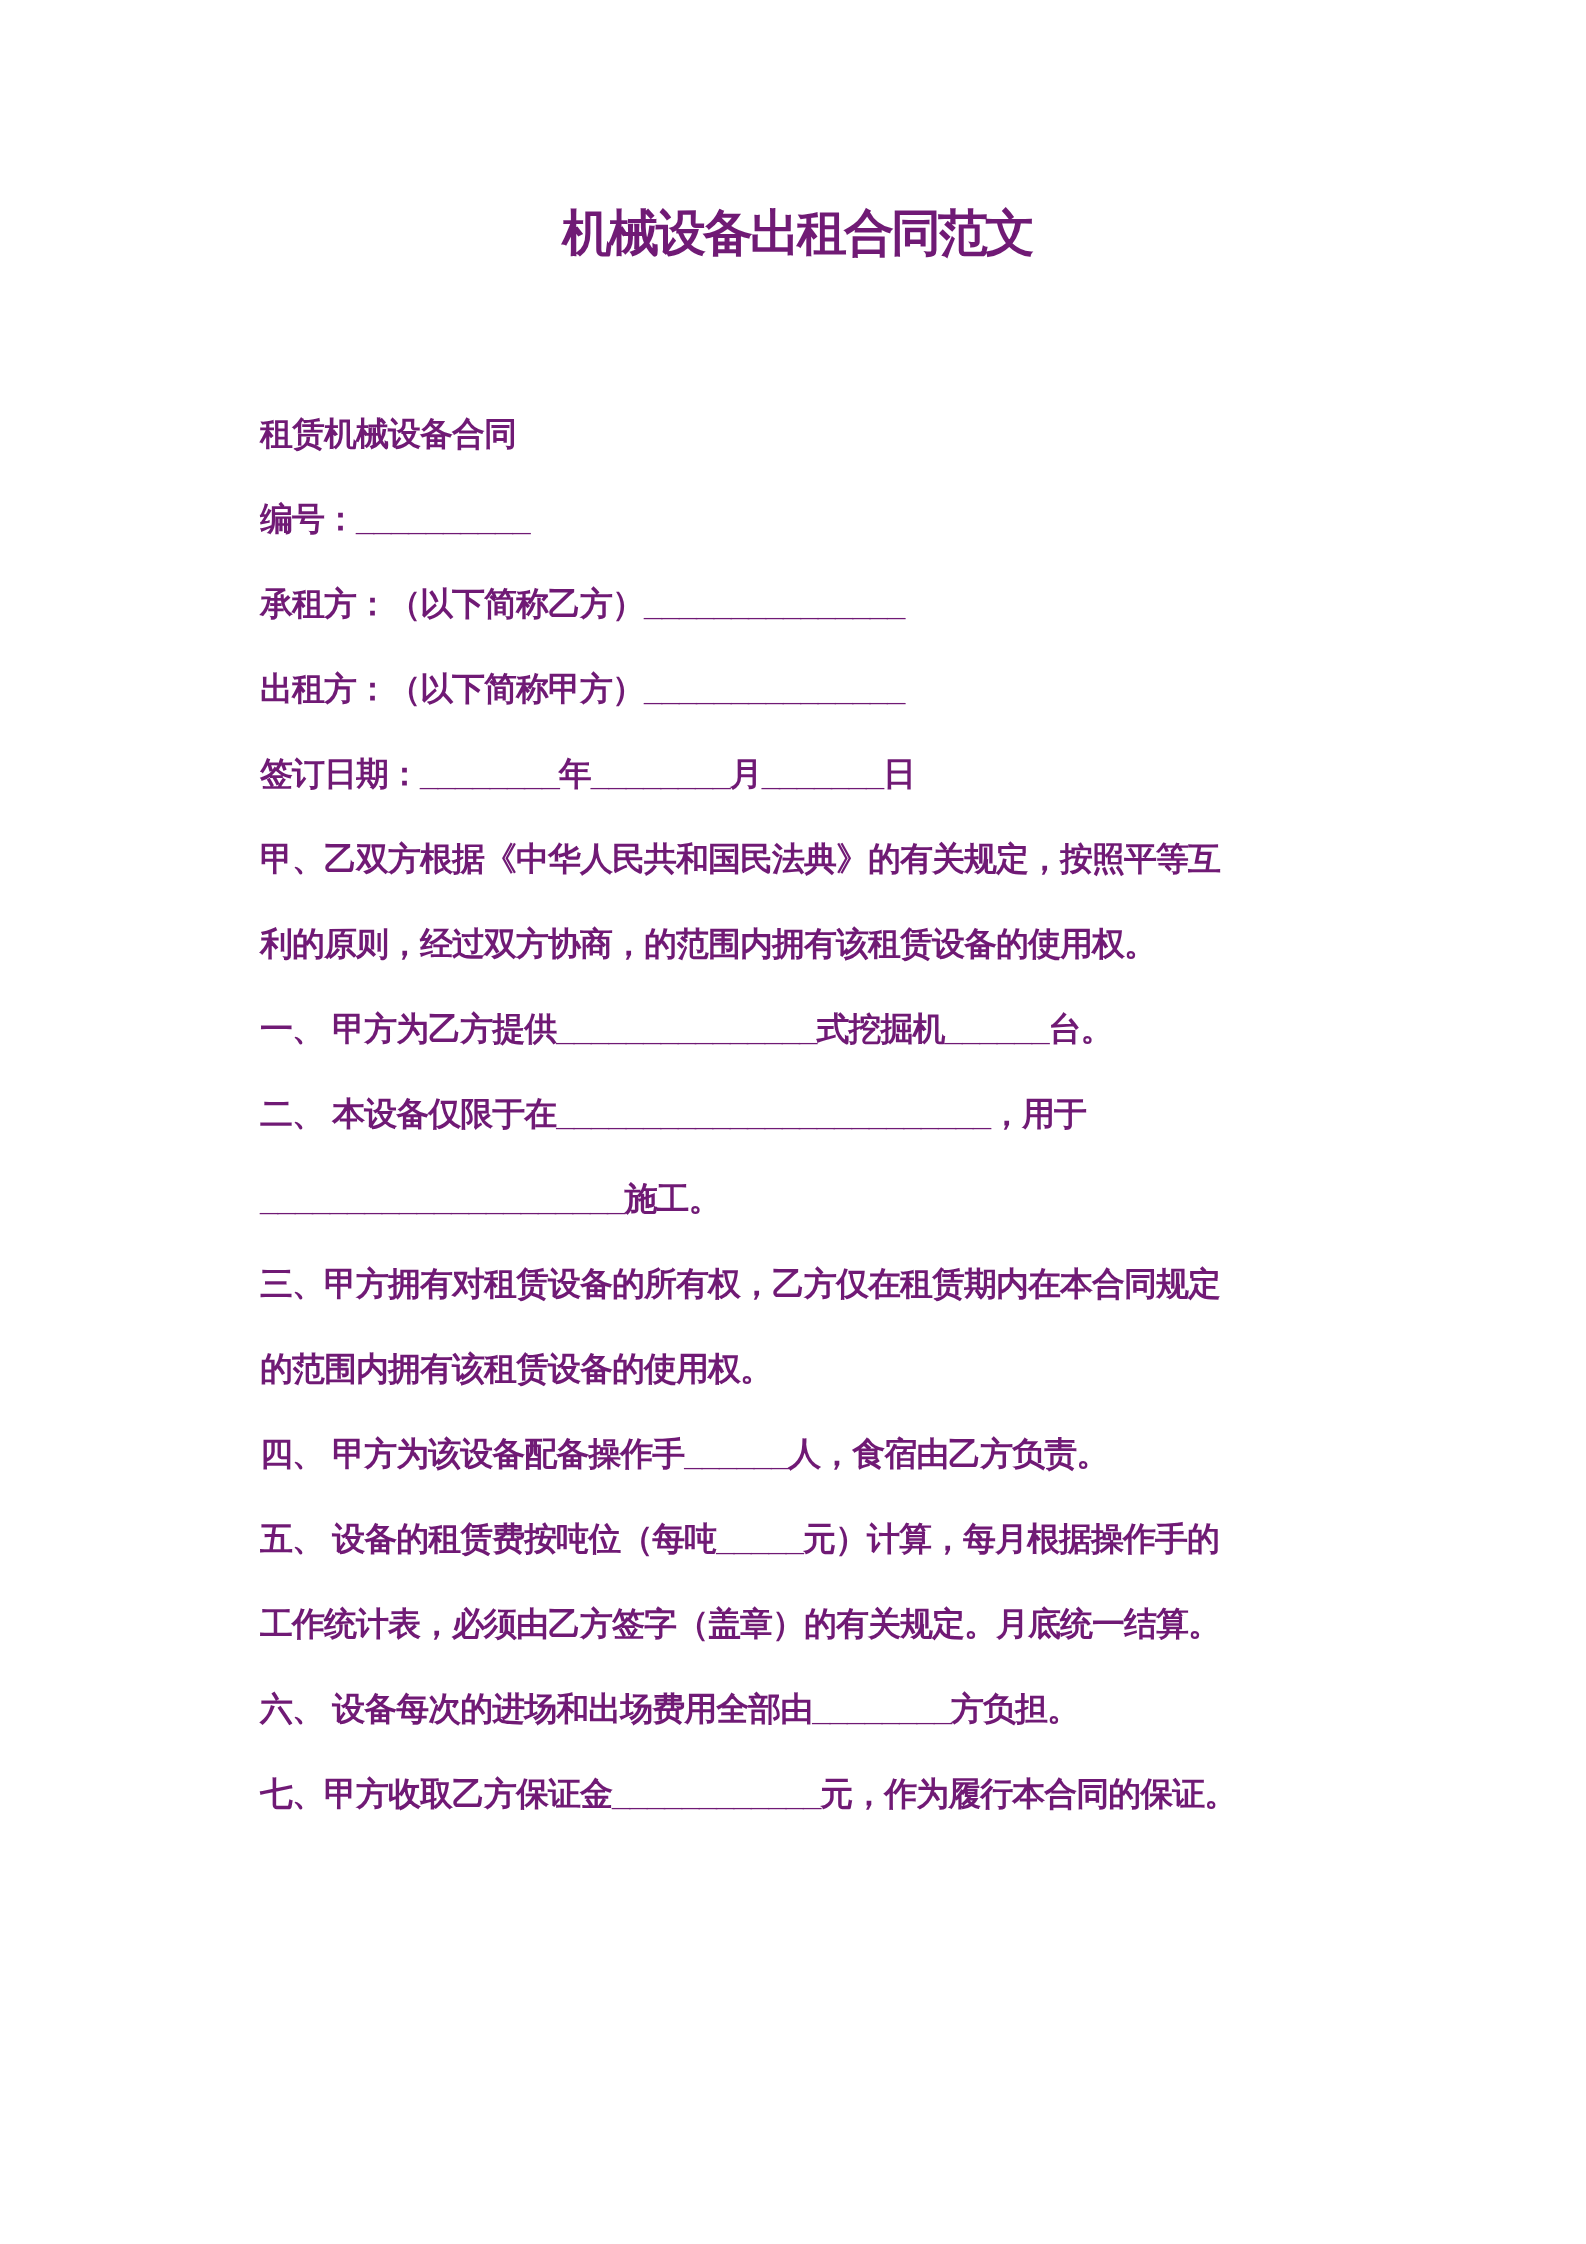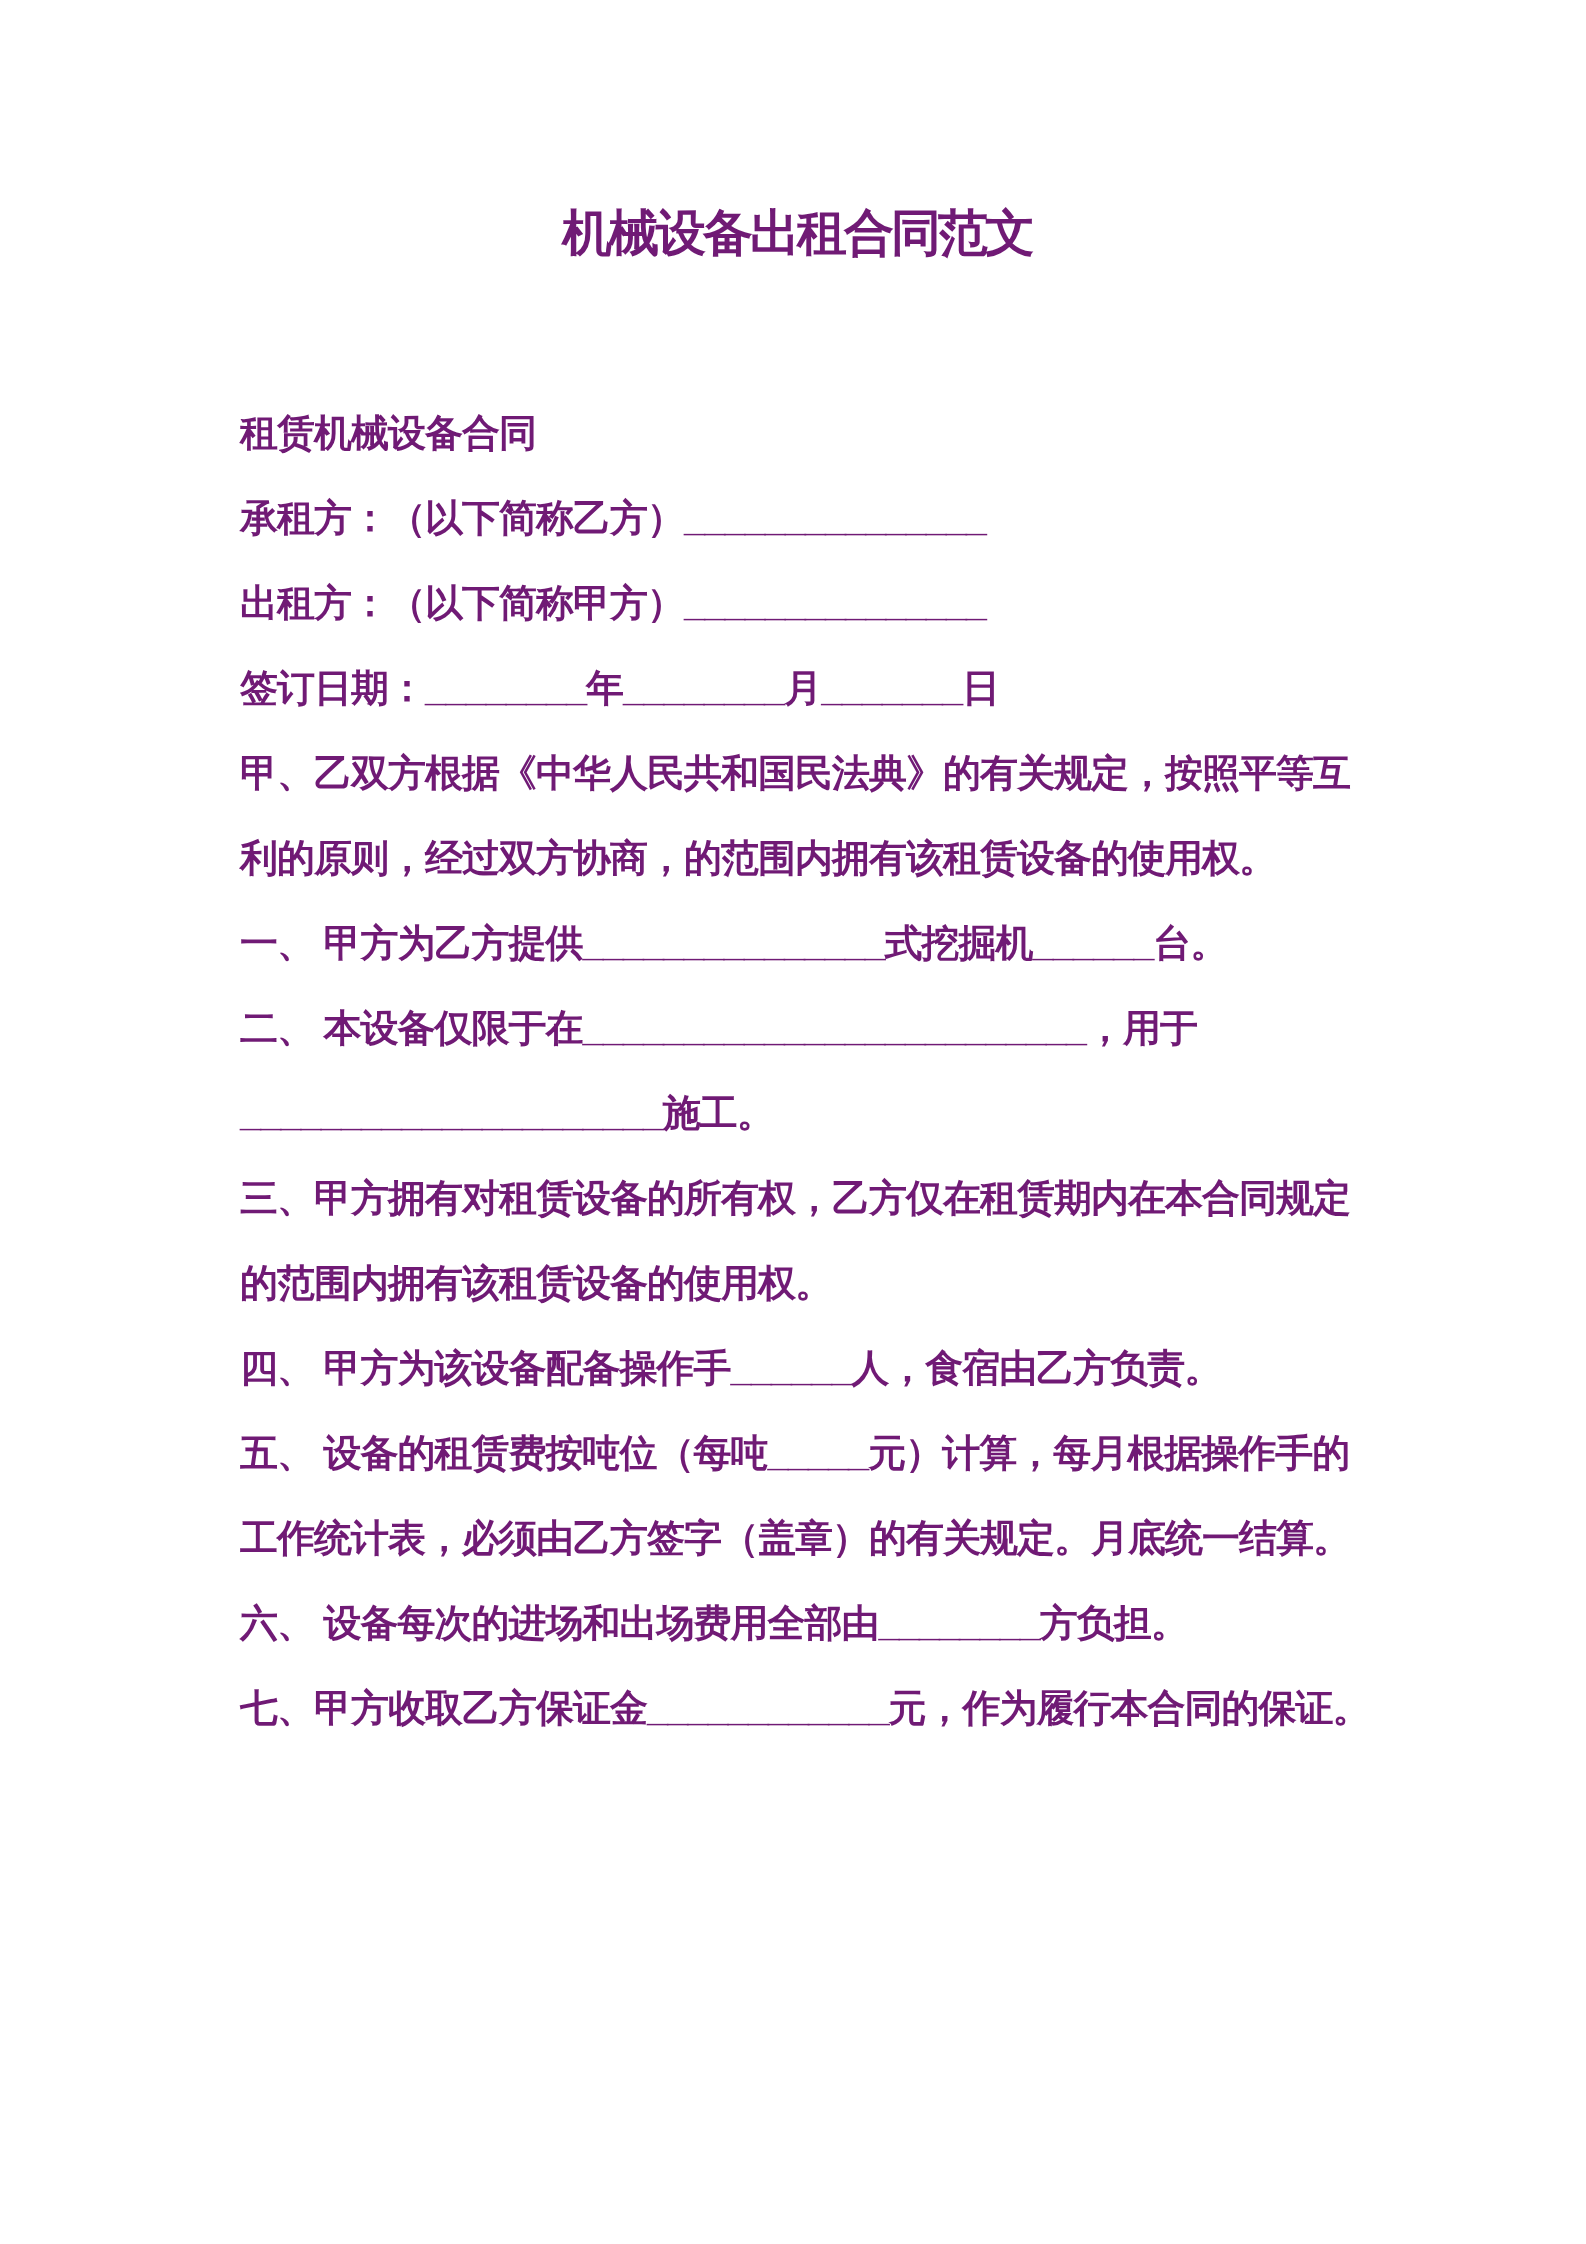--- a/index.html
+++ b/index.html
@@ -26,36 +26,38 @@
     margin: 0 0 130px 0;
     font-size: 50px;
     line-height: 56px;
     letter-spacing: -3px;
     text-align: center;
     font-weight: 700;
     white-space: nowrap;
   }
   .doc-body { }
   .line {
-    font-size: 38px;
+    font-size: 33px;
     height: 85px;
     line-height: 85px;
     letter-spacing: -1px;
     white-space: nowrap;
     overflow: visible;
+    margin-left: 20px;
   }
 </style>
 </head>
 <body>
 
 <div class="page">
   <div class="content">
     <h1 class="doc-title">机械设备出租合同范文</h1>
     <div class="doc-body">
         <div class="line">租赁机械设备合同</div>
+        <div class="line">编号：__________</div>
         <div class="line">承租方：（以下简称乙方）_______________</div>
         <div class="line">出租方：（以下简称甲方）_______________</div>
         <div class="line">签订日期：________年________月_______日</div>
         <div class="line">甲、乙双方根据《中华人民共和国民法典》的有关规定，按照平等互</div>
         <div class="line">利的原则，经过双方协商，的范围内拥有该租赁设备的使用权。</div>
         <div class="line">一、 甲方为乙方提供_______________式挖掘机______台。</div>
         <div class="line">二、 本设备仅限于在_________________________，用于</div>
         <div class="line">_____________________施工。</div>
         <div class="line">三、甲方拥有对租赁设备的所有权，乙方仅在租赁期内在本合同规定</div>
         <div class="line">的范围内拥有该租赁设备的使用权。</div>

